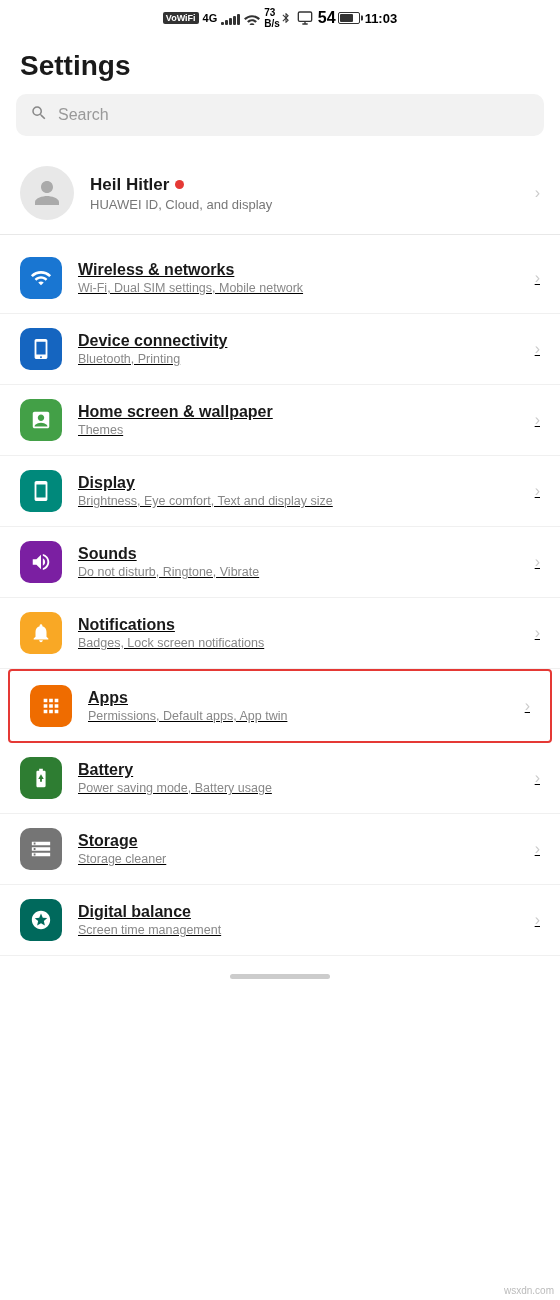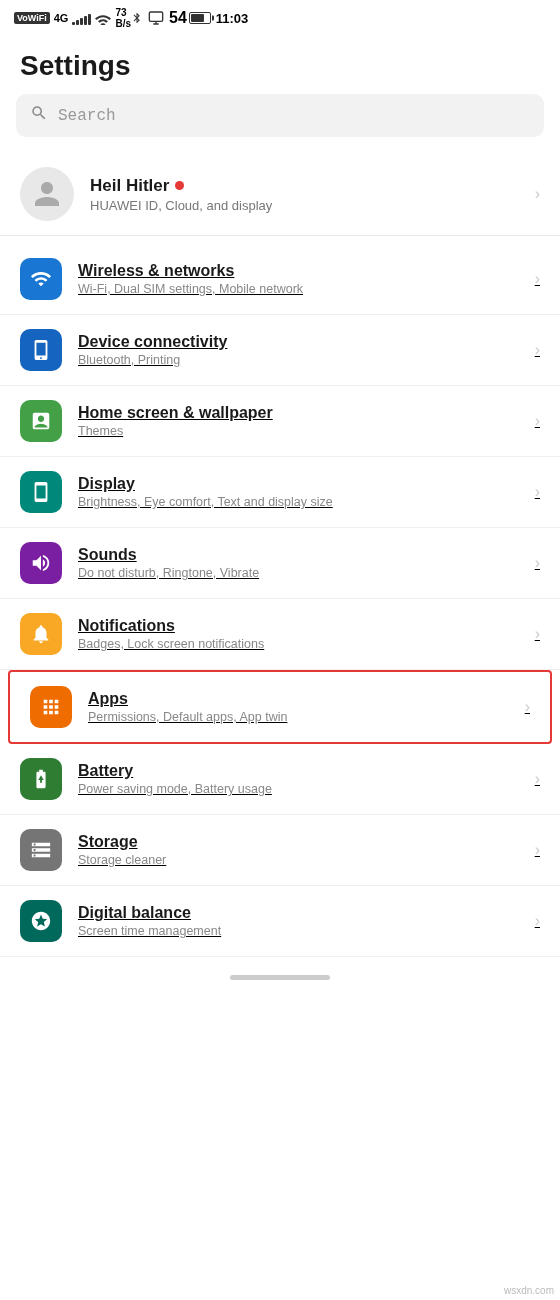--- a/index.html
+++ b/index.html
@@ -8,21 +8,21 @@
       min-height: 1300px;
       background: #ffffff;
       font-family: 'Helvetica Neue', Arial, sans-serif;
       position: relative;
       overflow-x: hidden;
     }
 
     
     .status-bar {
       display: flex;
-      justify-content: flex-start;
+      justify-content: center;
       align-items: center;
       padding: 6px 14px 4px 14px;
       background: #fff;
       height: 34px;
     }
     .status-left {
       display: flex;
       align-items: center;
       gap: 4px;
       font-size: 11px;
@@ -97,21 +97,20 @@
 
     
     .search-bar {
       margin: 0 16px 16px 16px;
       background: #f2f2f2;
       border-radius: 10px;
       display: flex;
       align-items: center;
       padding: 10px 14px;
       gap: 10px;
-      font-family: Liberation Mono, monospace;
     }
     .search-icon-wrap {
       color: #888;
       font-size: 16px;
     }
     .search-input-text {
       color: #999;
       font-size: 16px;
     }
 

